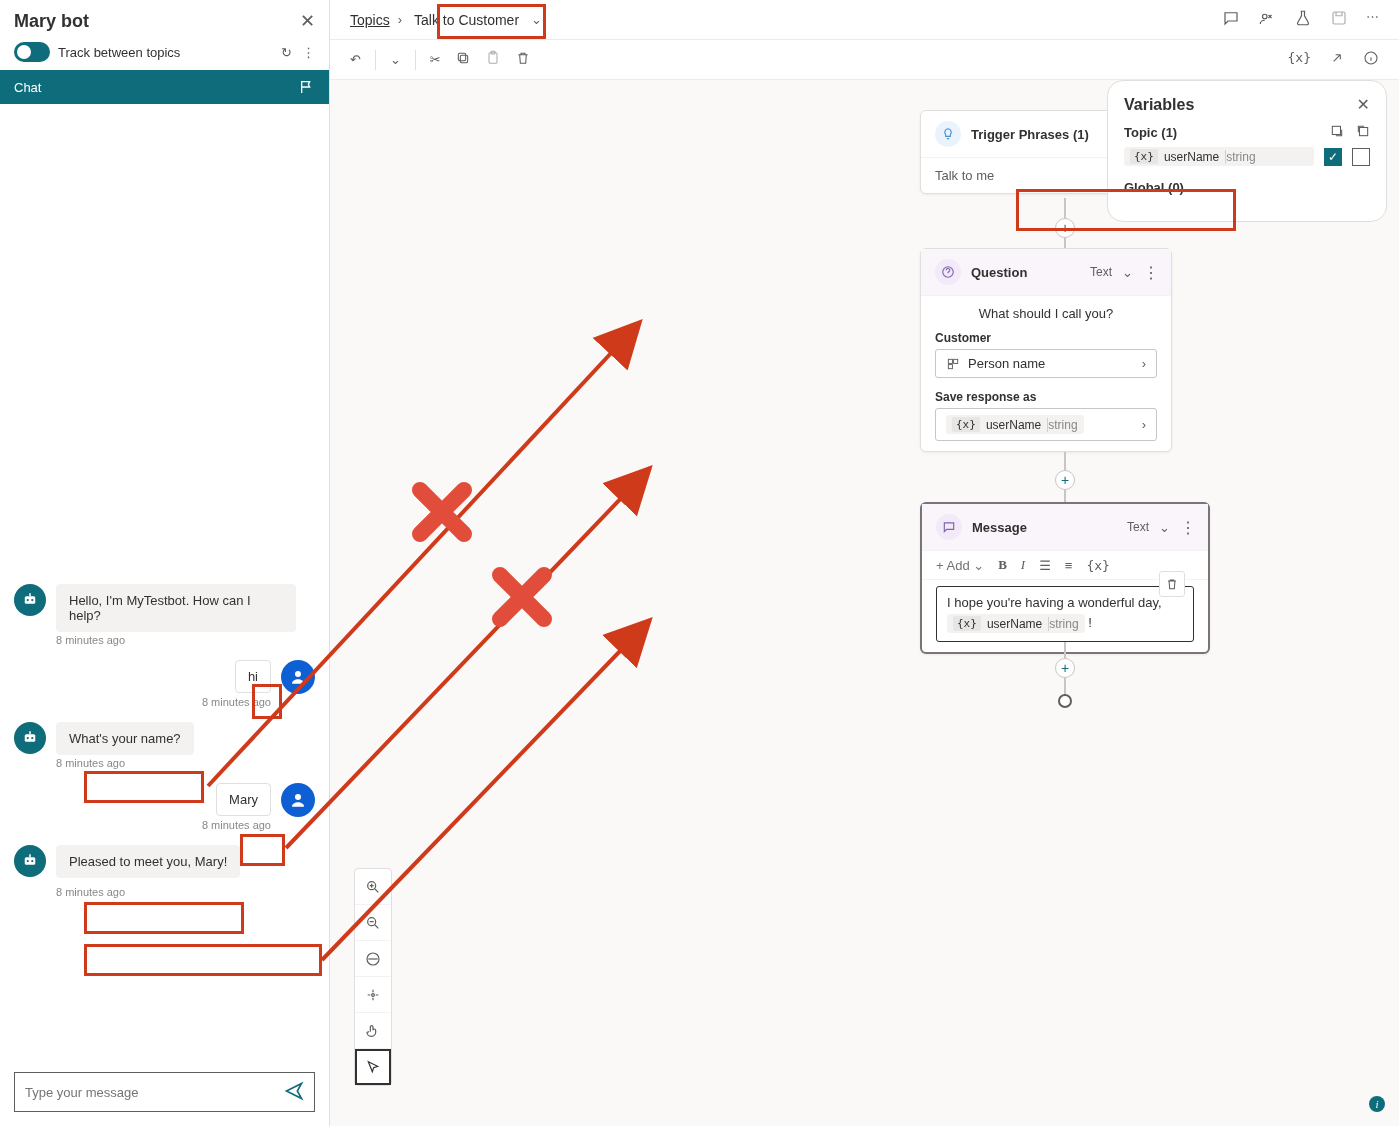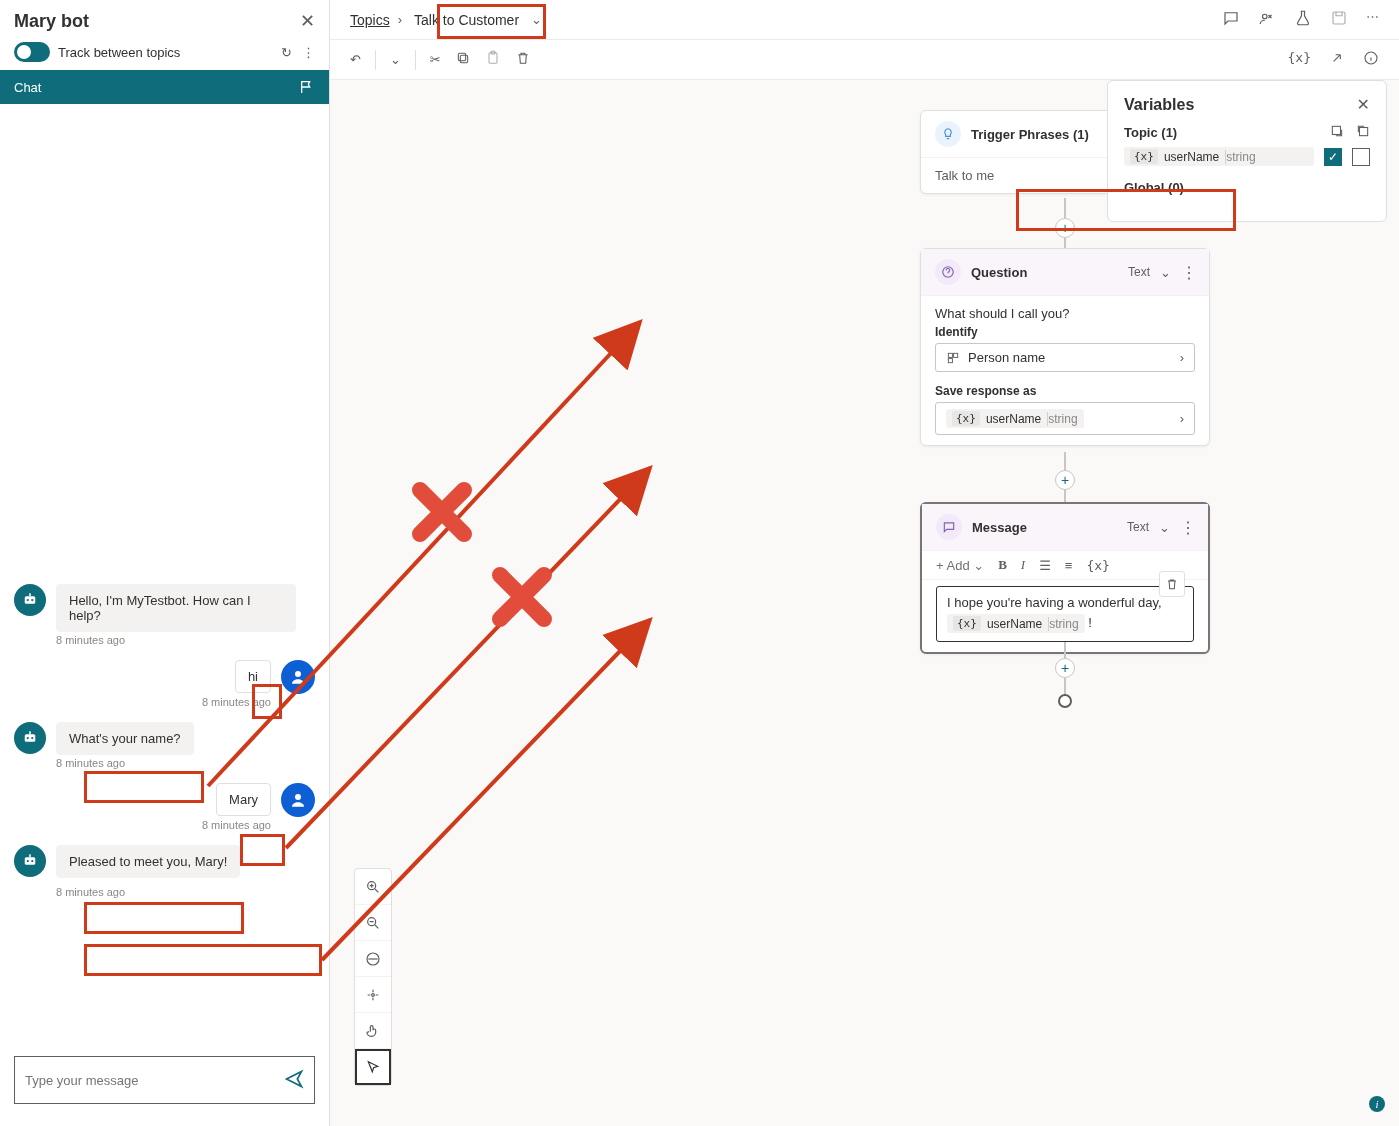--- a/index.html
+++ b/index.html
@@ -27,21 +27,21 @@
 .msg-row { display:flex; gap:10px; margin-bottom:2px; align-items:flex-start; }
 .msg-row.user { justify-content:flex-end; }
 .bot-avatar { width:32px; height:32px; border-radius:50%; background:#0f6c7a; display:flex; align-items:center; justify-content:center; flex-shrink:0; }
 .bot-avatar svg { width:18px; height:18px; fill:#fff; }
 .user-avatar { width:34px; height:34px; border-radius:50%; background:#0f5fd4; display:flex; align-items:center; justify-content:center; flex-shrink:0; }
 .user-avatar svg { width:18px; height:18px; fill:#fff; }
 .bubble { background:#f3f2f1; border:1px solid #f3f2f1; padding:8px 12px; border-radius:4px; max-width:240px; font-size:13px; color:#323130; }
 .bubble.user { background:#fff; border:1px solid #e1dfdd; }
 .time { font-size:11px; color:#8a8886; margin-left:42px; margin-bottom:14px; }
 .time.user { text-align:right; margin-left:0; margin-right:44px; }
-.chat-input-bar { border:1px solid #605e5c; margin:10px 14px 22px; height:48px; display:flex; align-items:center; padding:16px 10px; justify-content:space-between; }
+.chat-input-bar { border:1px solid #605e5c; margin:10px 14px 14px; height:40px; display:flex; align-items:center; padding:16px 10px; justify-content:space-between; }
 .chat-input-bar input { border:none; outline:none; font-size:13px; color:#605e5c; width:80%; }
 .send-ic { color:#0f6c7a; }
 
 
 .hl { border:3px solid #cf3a1a; position:absolute; pointer-events:none; }
 
 
 .crumb-bar { height:40px; background:#fff; border-bottom:1px solid #edebe9; display:flex; align-items:center; padding:0 20px; justify-content:space-between; }
 .crumb-left { display:flex; align-items:center; gap:8px; }
 .crumb-link { color:#323130; text-decoration:underline; font-size:14px; }
@@ -79,21 +79,21 @@
 .trash-btn { position:absolute; right:8px; top:-16px; width:26px; height:26px; background:#fff; border:1px solid #e1dfdd; border-radius:3px; display:flex; align-items:center; justify-content:center; color:#605e5c; }
 .plus-c { position:absolute; width:20px; height:20px; border:1px solid #c8c6c4; background:#fff; border-radius:50%; display:flex; align-items:center; justify-content:center; font-size:14px; color:#0f6c7a; }
 .end-c { position:absolute; width:14px; height:14px; border:2px solid #605e5c; background:#fff; border-radius:50%; }
 
 
 .zoom-ctrl { position:absolute; left:24px; bottom:40px; background:#fff; border:1px solid #e1dfdd; border-radius:4px; display:flex; flex-direction:column; }
 .zoom-ctrl button { width:36px; height:36px; border:none; background:transparent; border-bottom:1px solid #f3f2f1; color:#605e5c; cursor:pointer; display:flex; align-items:center; justify-content:center; }
 .zoom-ctrl button:last-child { border-bottom:none; background:#fff; outline:2px solid #323130; outline-offset:-2px; }
 
 
-.var-panel { position:absolute; right:12px; top:80px; width:280px; background:#fff; border:1px solid #e1dfdd; border-radius:6px; padding:14px 16px 20px; }
+.var-panel { position:absolute; right:12px; top:80px; width:280px; background:#fff; border:1px solid #e1dfdd; border-radius:16px; padding:14px 16px 20px; }
 .var-panel h3 { font-size:16px; font-weight:600; margin-bottom:10px; display:flex; justify-content:space-between; align-items:center; }
 .var-tabs { display:flex; justify-content:space-between; align-items:center; border-bottom:1px solid #e1dfdd; margin-bottom:10px; }
 .var-tab { font-size:13px; padding:6px 0; border-bottom:2px solid #0f6c7a; font-weight:400; }
 .var-group-h { display:flex; justify-content:space-between; align-items:center; font-size:13px; font-weight:600; margin:8px 0 6px; }
 .var-row { display:flex; align-items:center; gap:10px; }
 .chk { width:18px; height:18px; border:1px solid #605e5c; background:#fff; }
 .chk.on { background:#0f6c7a; border-color:#0f6c7a; display:flex; align-items:center; justify-content:center; color:#fff; font-size:12px; }
 
 
 .overlay-svg { position:absolute; left:0; top:0; pointer-events:none; }
@@ -273,36 +273,36 @@
           </div>
           <div class="node-title">Trigger Phrases (1)</div>
           <div class="dots-v">⋮</div>
         </div>
         <div class="node-body" style="color:#605e5c;">Talk to me</div>
       </div>
 
       <div style="position:absolute; left:734px; top:118px; width:2px; height:50px; background:#c8c6c4;"></div>
       <div class="plus-c" style="left:725px; top:138px;">+</div>
 
-      <div class="node" style="left:590px; top:168px; width:290px;">
+      <div class="node" style="left:590px; top:168px; width:252px;">
         <div class="node-header" style="background:#f9f5fb;">
           <div class="node-ic" style="background:#f3eaf9;">
             <svg width="14" height="14" viewBox="0 0 24 24" fill="none" stroke="#8062b0" stroke-width="2">
                 <circle cx="12" cy="12" r="9"></circle>
                 <path d="M9 9a3 3 0 115 2c-1 1-2 1-2 3M12 18h.01"></path>
               </svg>
           </div>
           <div class="node-title">Question</div>
           <span style="color:#605e5c; font-size:12px;">Text</span>
           <span style="color:#605e5c;">⌄</span>
           <div class="dots-v">⋮</div>
         </div>
         <div class="node-body">
-          <div style="font-size:13px; margin-bottom:4px;">What should I call you?</div>
-          <div class="label-s">Identify</div>
+          <div style="font-size:13px; margin-bottom:10px;text-align:center;">What should I call you?</div>
+          <div class="label-s">Customer</div>
           <div class="sel-box" style="margin-bottom:12px;">
             <svg width="14" height="14" viewBox="0 0 24 24" fill="none" stroke="#605e5c" stroke-width="1.6">
                 <rect x="4" y="4" width="7" height="7"></rect>
                 <rect x="13" y="4" width="7" height="7"></rect>
                 <rect x="4" y="13" width="7" height="7"></rect>
               </svg>
             <span>Person name</span>
             <span class="chev-r">›</span>
           </div>
           <div class="label-s">Save response as</div>

